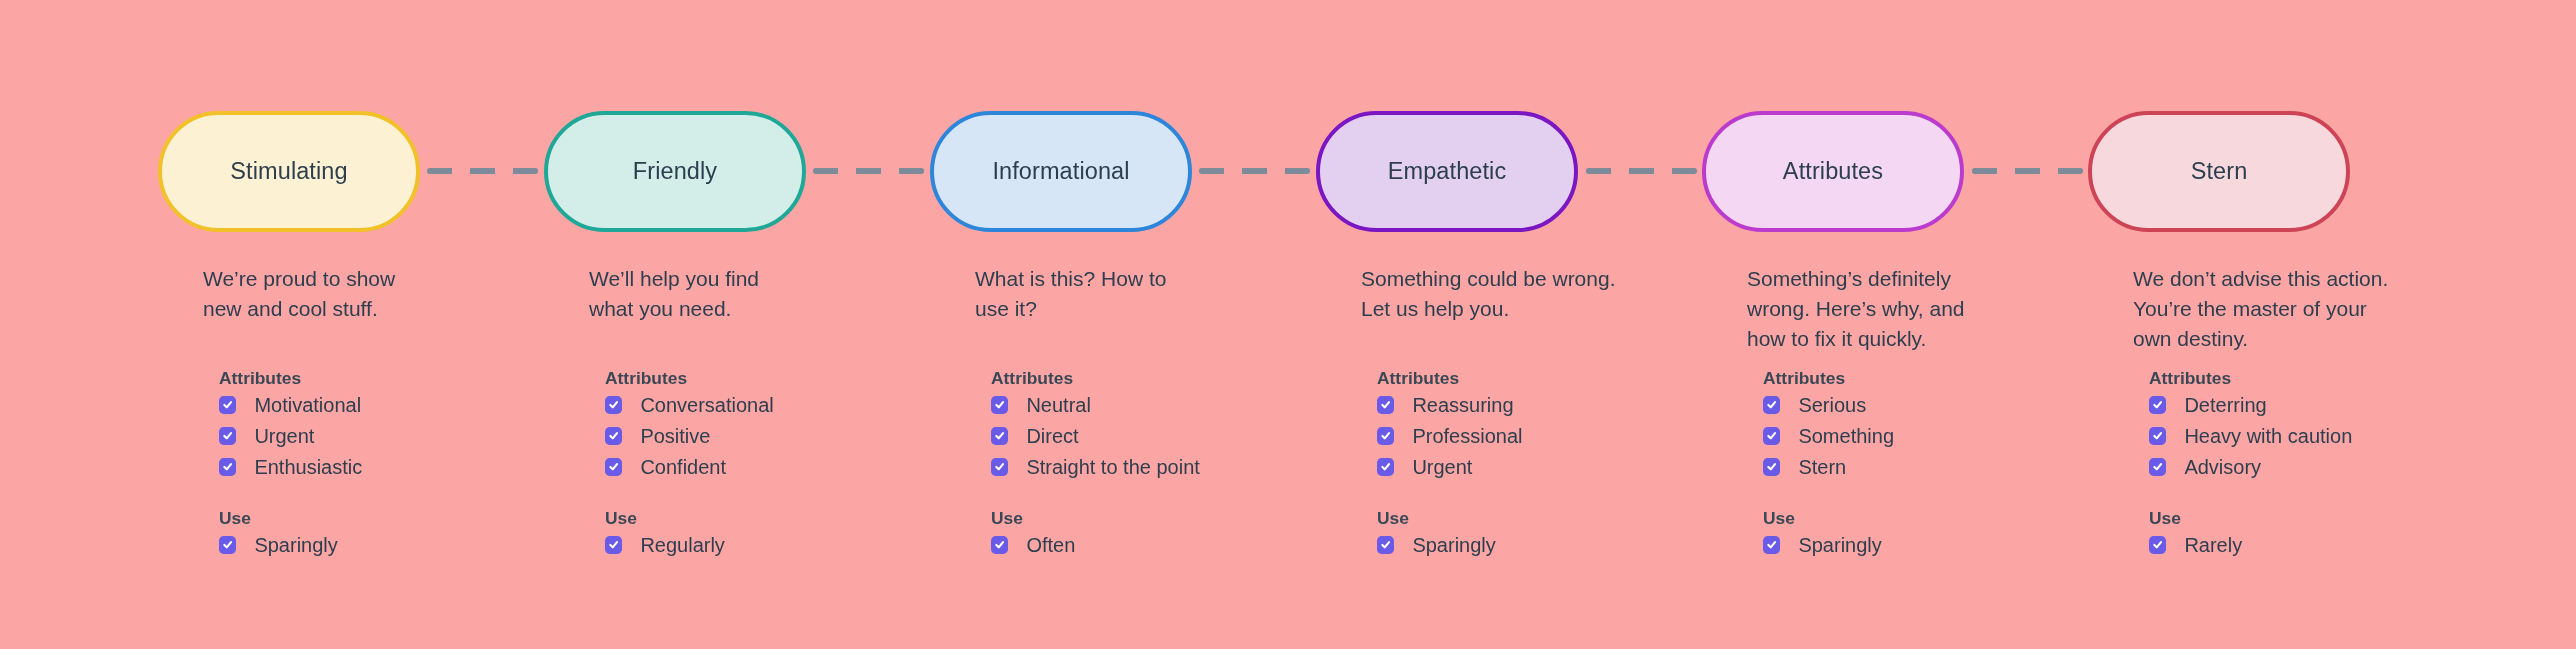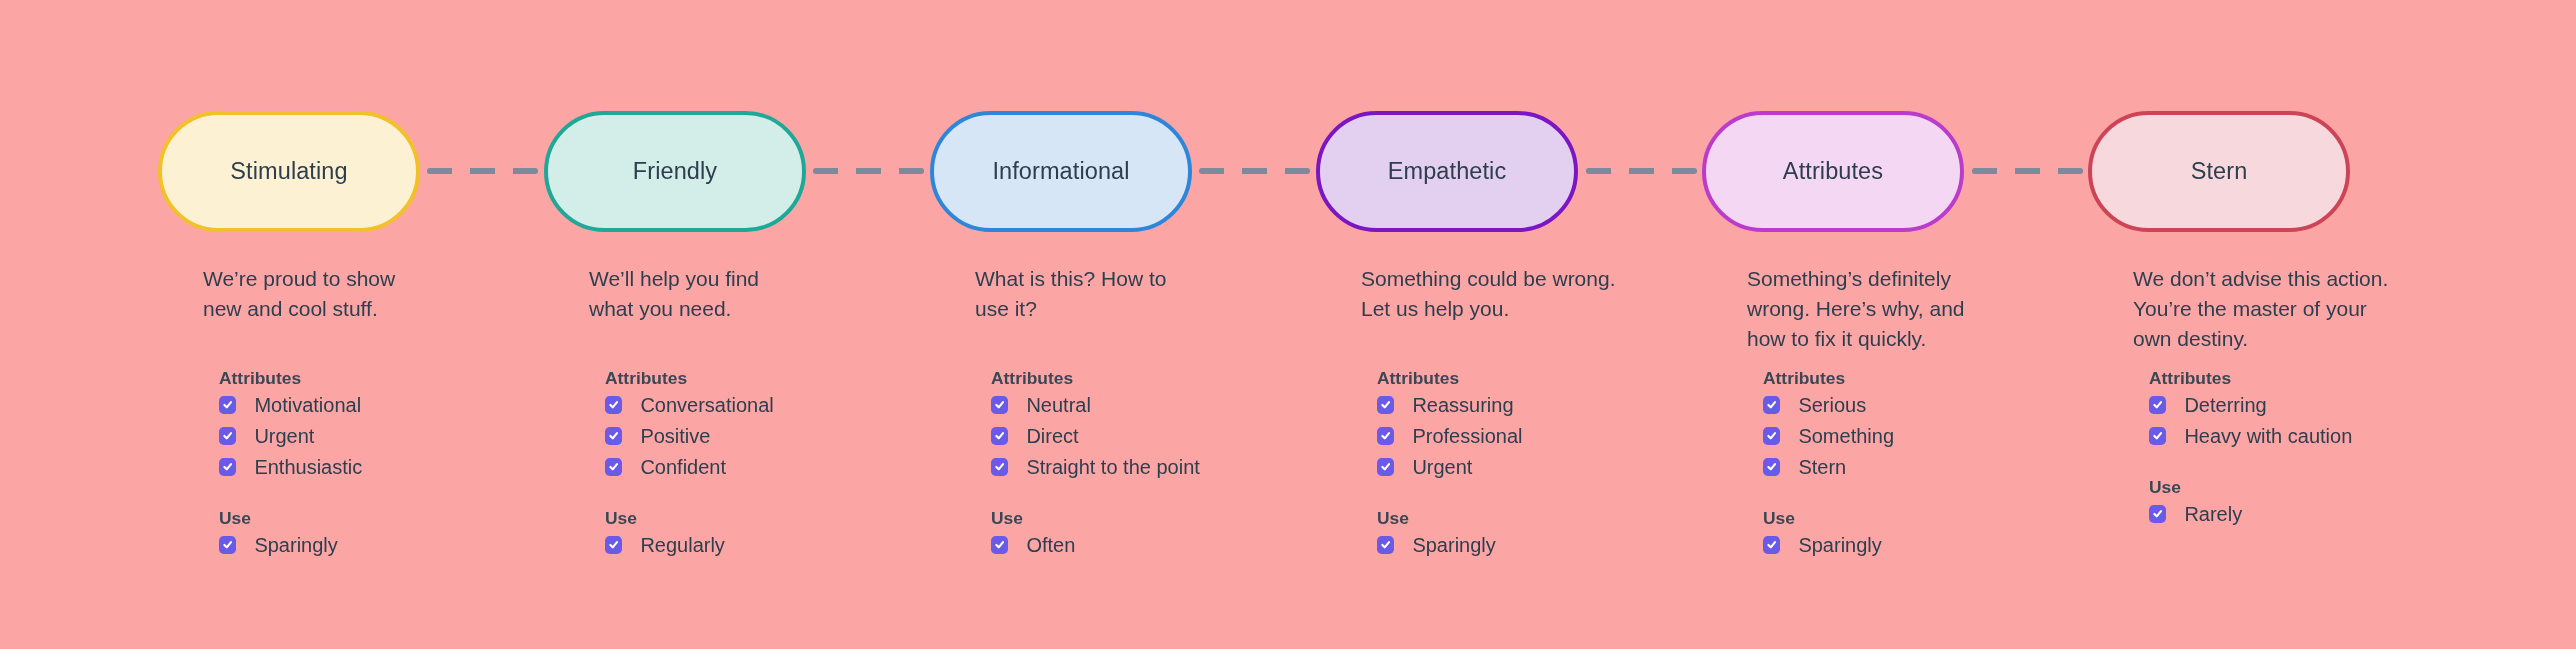--- a/index.html
+++ b/index.html
@@ -283,20 +283,28 @@
         <span class="check-label">Deterring</span>
       </div>
       <div class="check-row">
         <span class="checkbox" role="checkbox" aria-checked="true">
           <svg class="check-icon" viewBox="0 0 24 24">
               <path d="M5 12.5l5 5 9-11" fill="none" stroke="#fff" stroke-width="4.5" stroke-linecap="round" stroke-linejoin="round"></path>
             </svg>
         </span>
         <span class="check-label">Heavy with caution</span>
       </div>
+      <div class="check-row">
+        <span class="checkbox" role="checkbox" aria-checked="true">
+          <svg class="check-icon" viewBox="0 0 24 24">
+              <path d="M5 12.5l5 5 9-11" fill="none" stroke="#fff" stroke-width="4.5" stroke-linecap="round" stroke-linejoin="round"></path>
+            </svg>
+        </span>
+        <span class="check-label">Advisory</span>
+      </div>
       <div class="group-heading use-heading">Use</div>
       <div class="check-row">
         <span class="checkbox" role="checkbox" aria-checked="true">
           <svg class="check-icon" viewBox="0 0 24 24">
               <path d="M5 12.5l5 5 9-11" fill="none" stroke="#fff" stroke-width="4.5" stroke-linecap="round" stroke-linejoin="round"></path>
             </svg>
         </span>
         <span class="check-label">Rarely</span>
       </div>
     </section>

